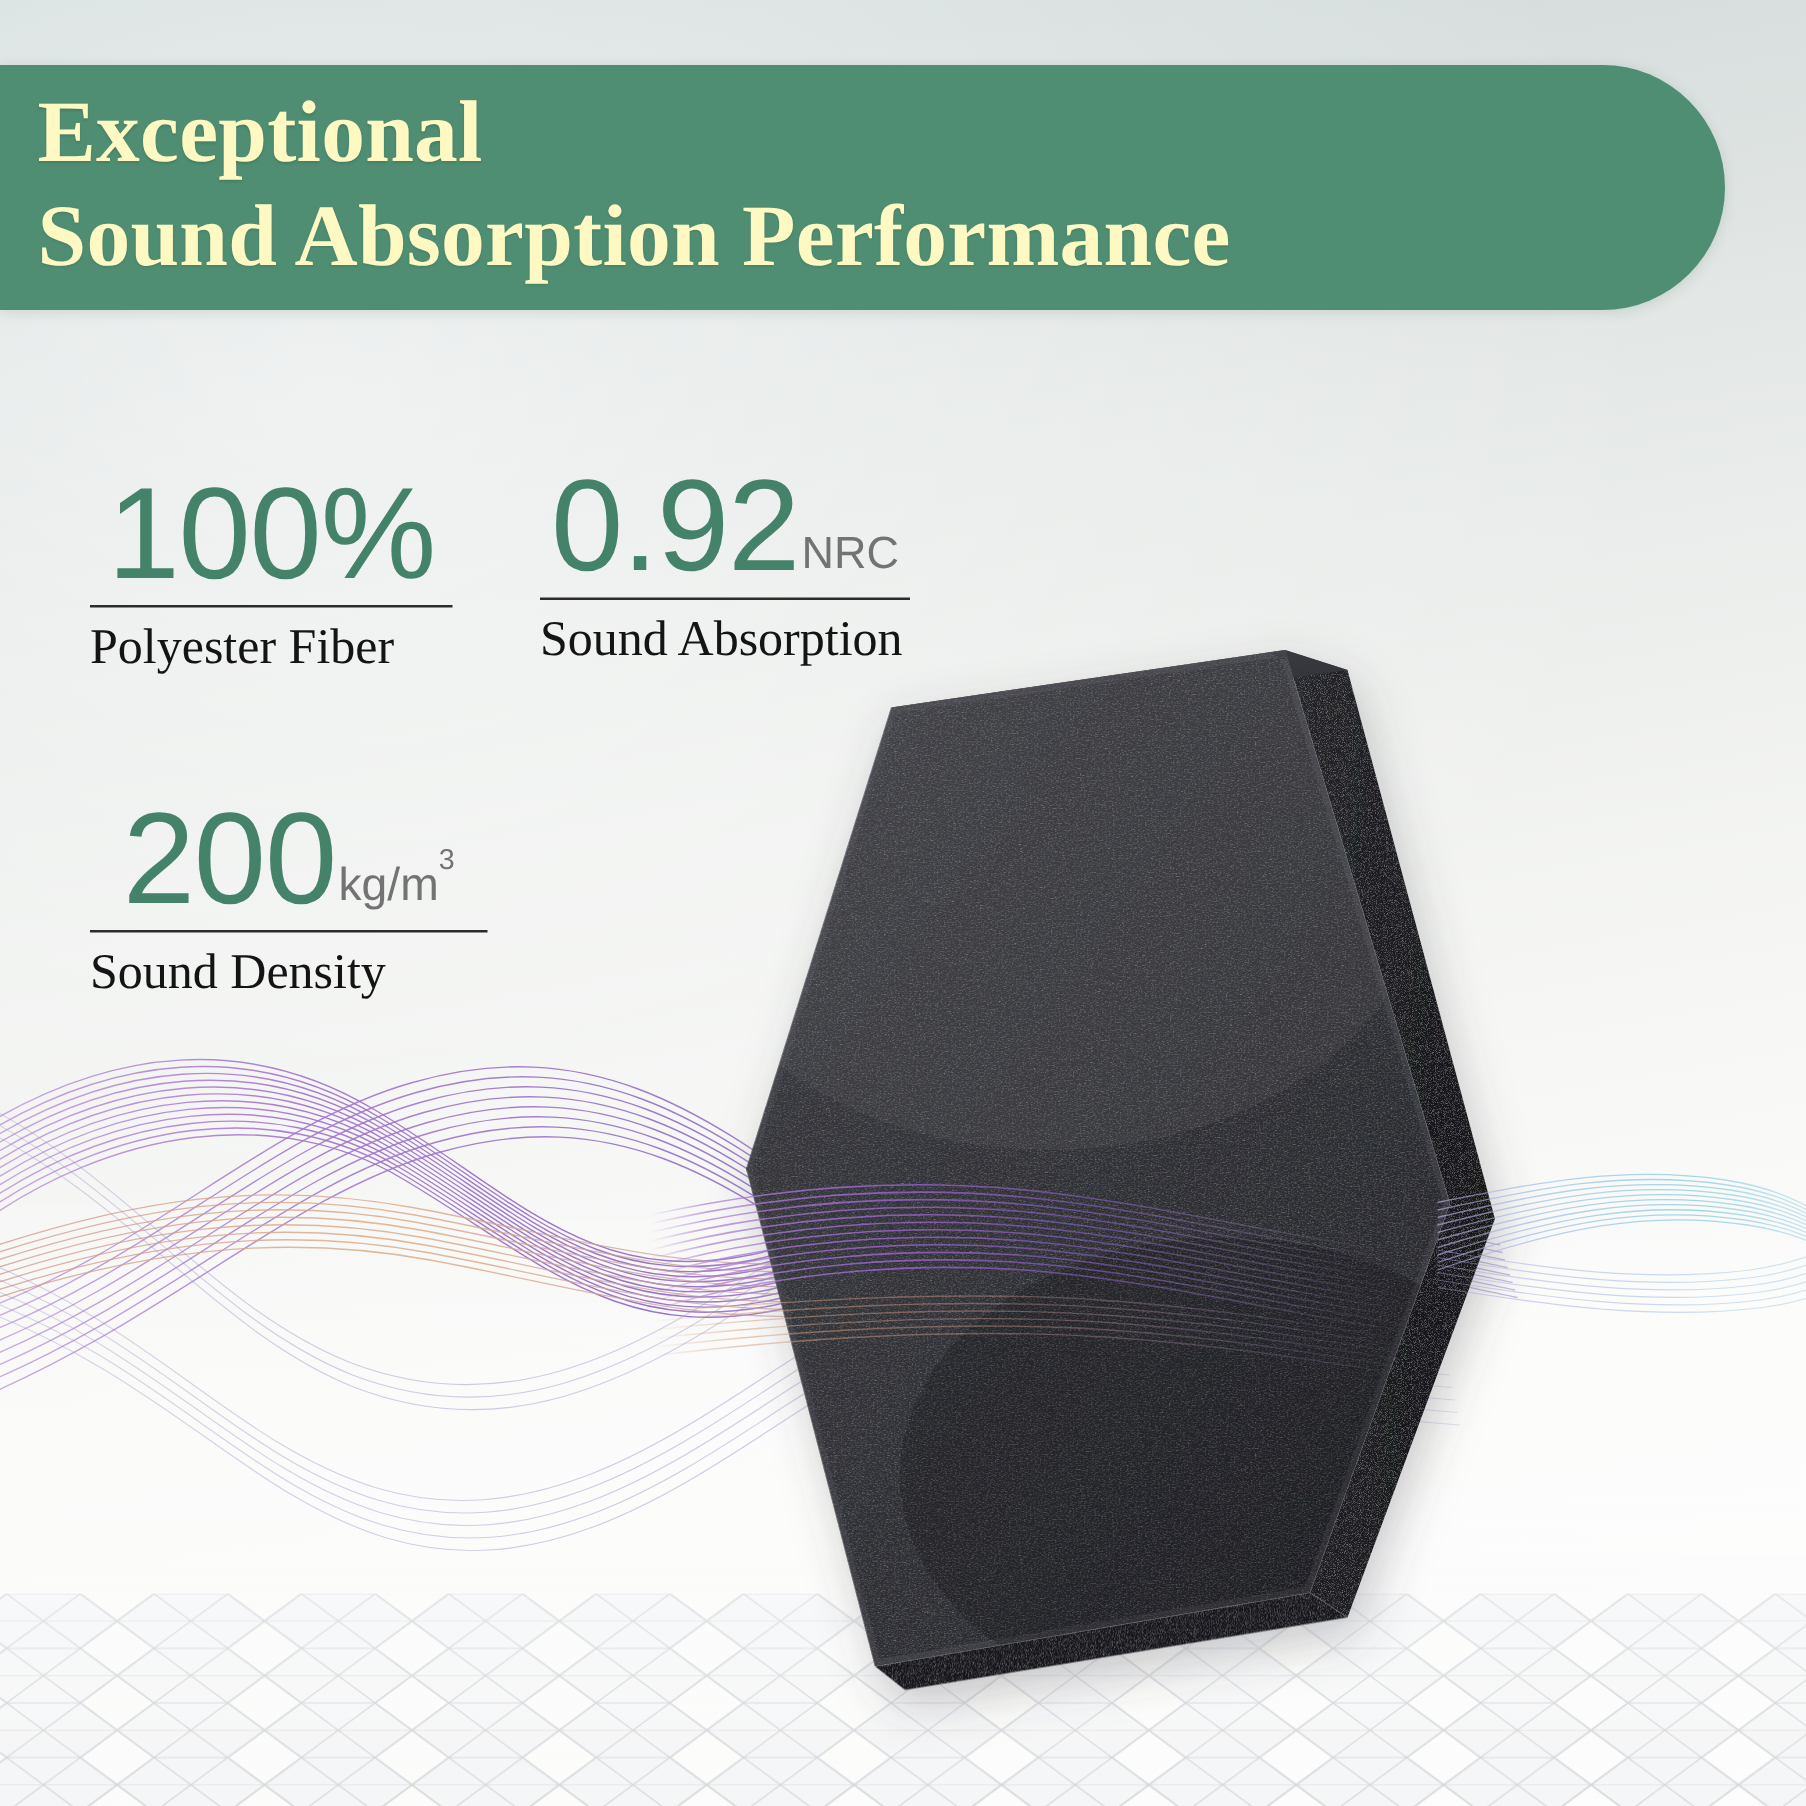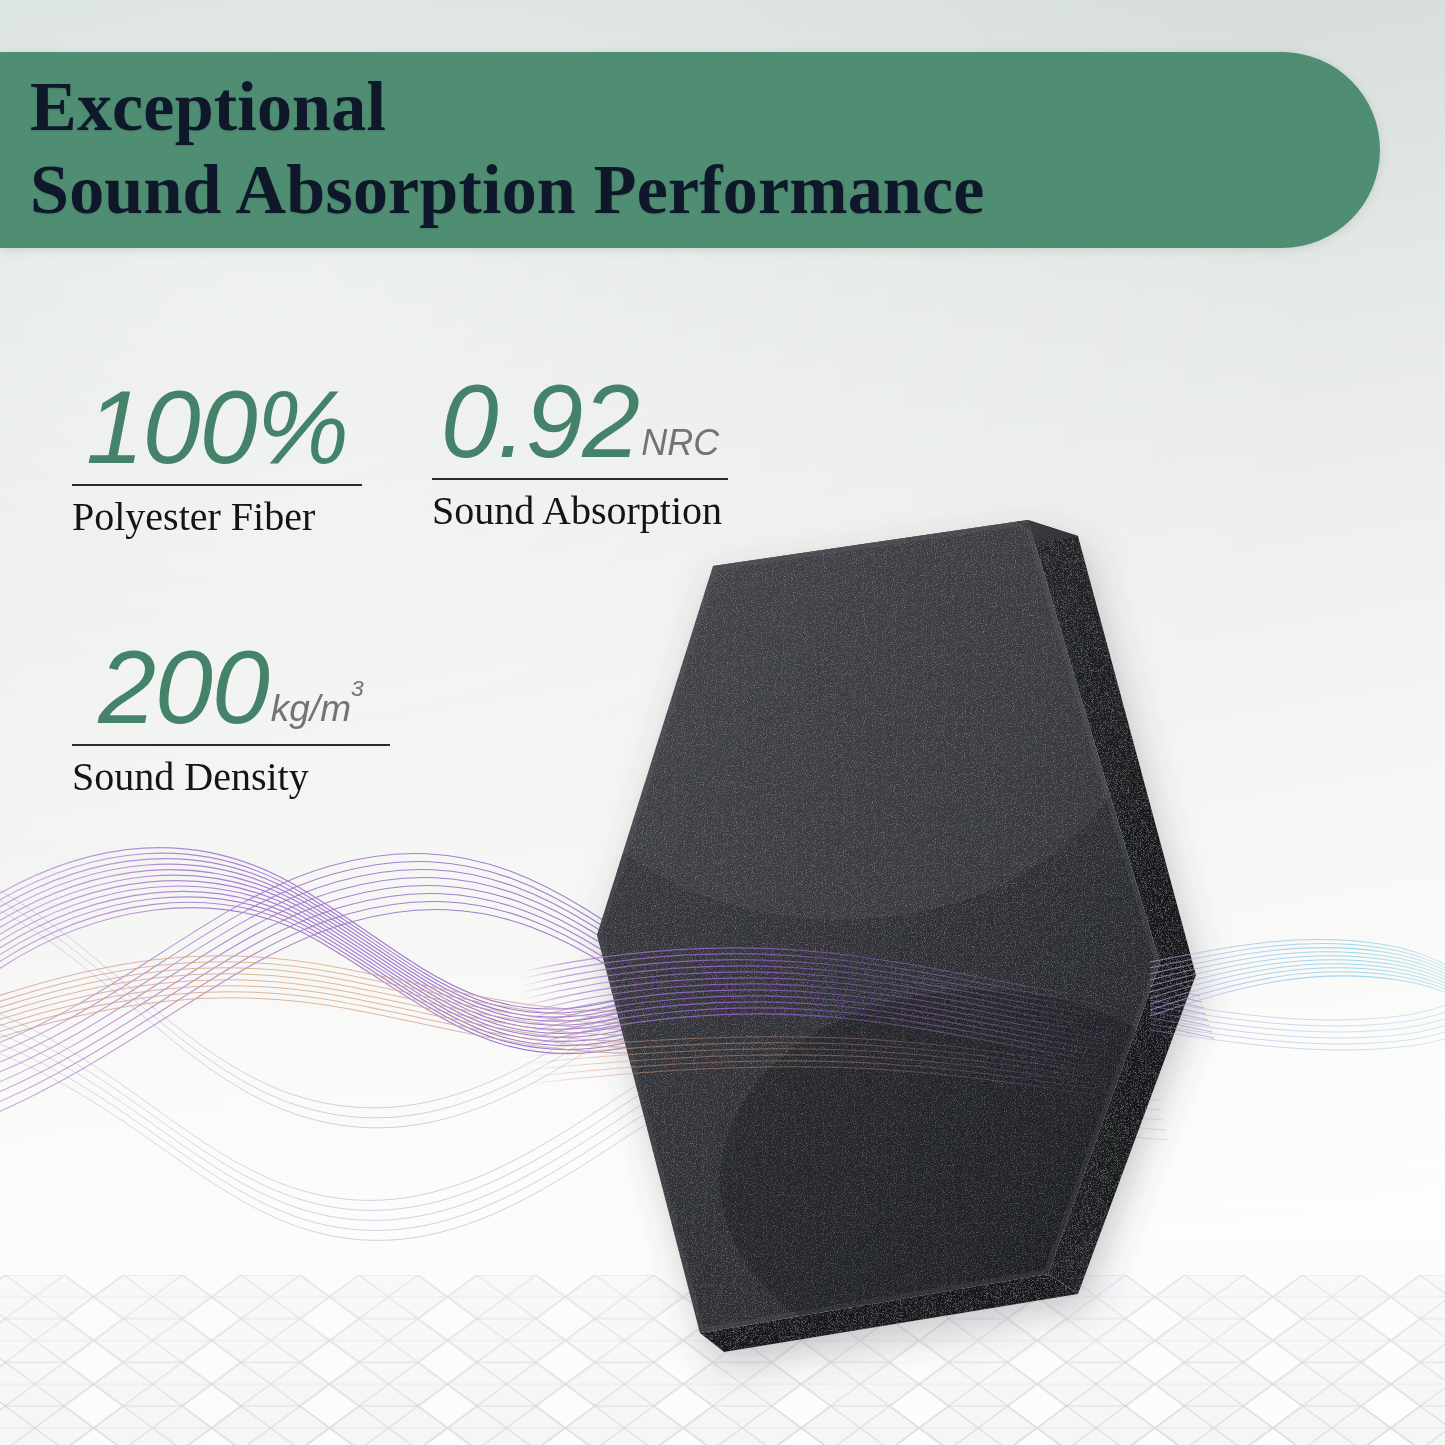--- a/index.html
+++ b/index.html
@@ -68,41 +68,40 @@
     background: #4f8e73;
     border-top-right-radius: 100px;
     border-bottom-right-radius: 100px;
     box-shadow: 0 2px 10px rgba(70,110,95,0.18);
   }
   .banner-title {
     position: absolute;
     left: 30px;
     top: 14px;
     width: 1320px;
-    color: #0f172a;
+    color: #fef9c3;
     font-family: "Liberation Serif", serif;
     font-weight: bold;
     font-size: 70px;
     line-height: 1.18;
     letter-spacing: 0.2px;
     white-space: pre-line;
     text-shadow: 0 1px 2px rgba(0,0,0,0.12);
   }
 
   
   .stat {
     position: absolute;
     font-family: "Liberation Serif", serif;
   }
   .stat .num-row {
     display: flex;
     align-items: baseline;
     justify-content: center;
     white-space: nowrap;
-    font-style: italic;
   }
   .stat .num {
     color: #44836a;
     font-family: "Liberation Sans", sans-serif;
     font-weight: normal;
     font-size: 104px;
     line-height: 0.96;
     letter-spacing: -1px;
   }
   .stat .unit {

